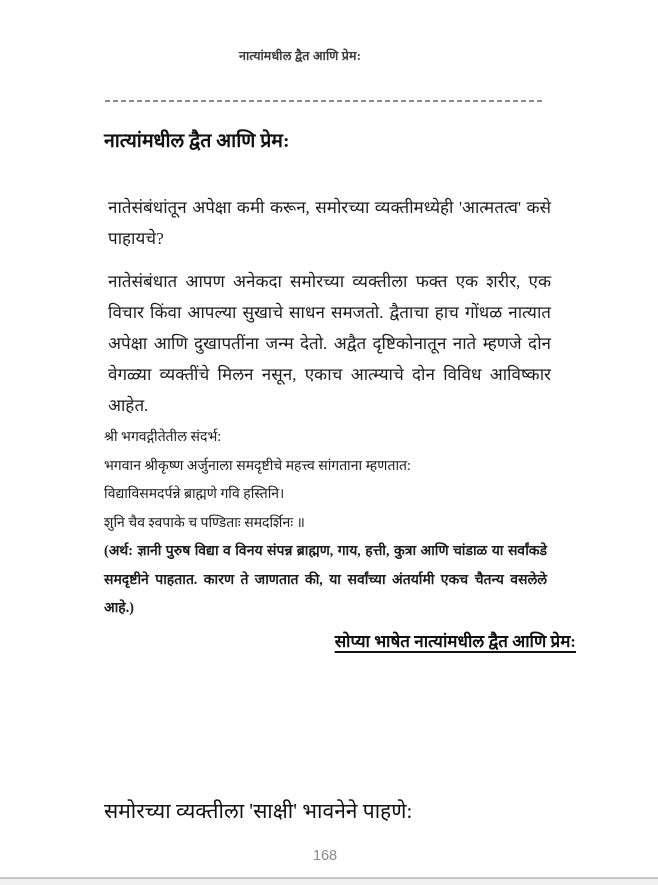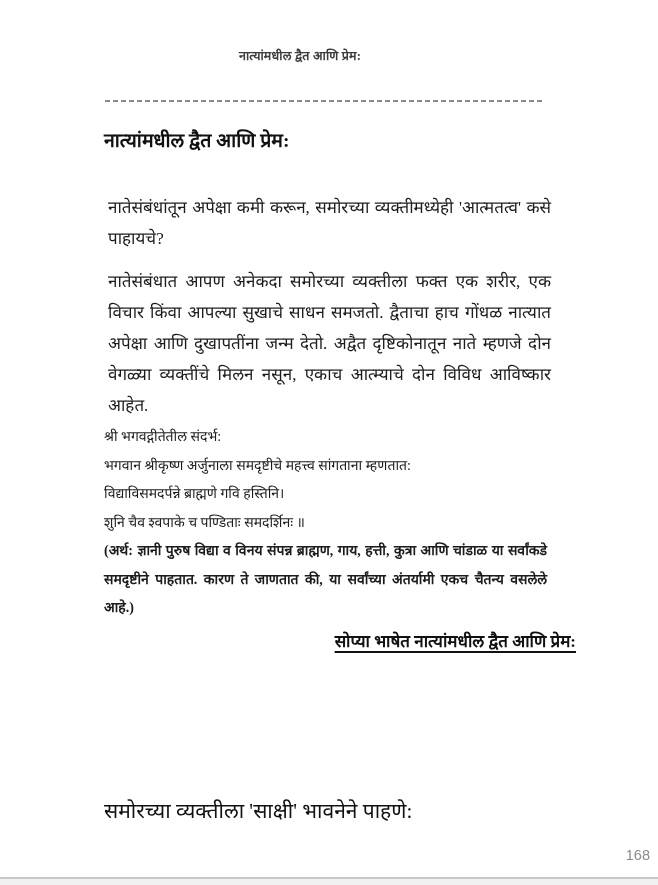--- a/index.html
+++ b/index.html
@@ -93,21 +93,21 @@
     margin: 0;
     font-size: 21px;
     font-weight: 400;
     color: #111111;
   }
   .page-number {
     position: absolute;
     top: 847px;
     left: 0;
     width: 650px;
-    text-align: right;
+    text-align: center;
     font-size: 14.5px;
     color: #8b8b8b;
     font-family: "Liberation Sans", sans-serif;
   }
   .bottom-edge {
     position: absolute;
     bottom: 0;
     left: 0;
     width: 658px;
     height: 6px;

